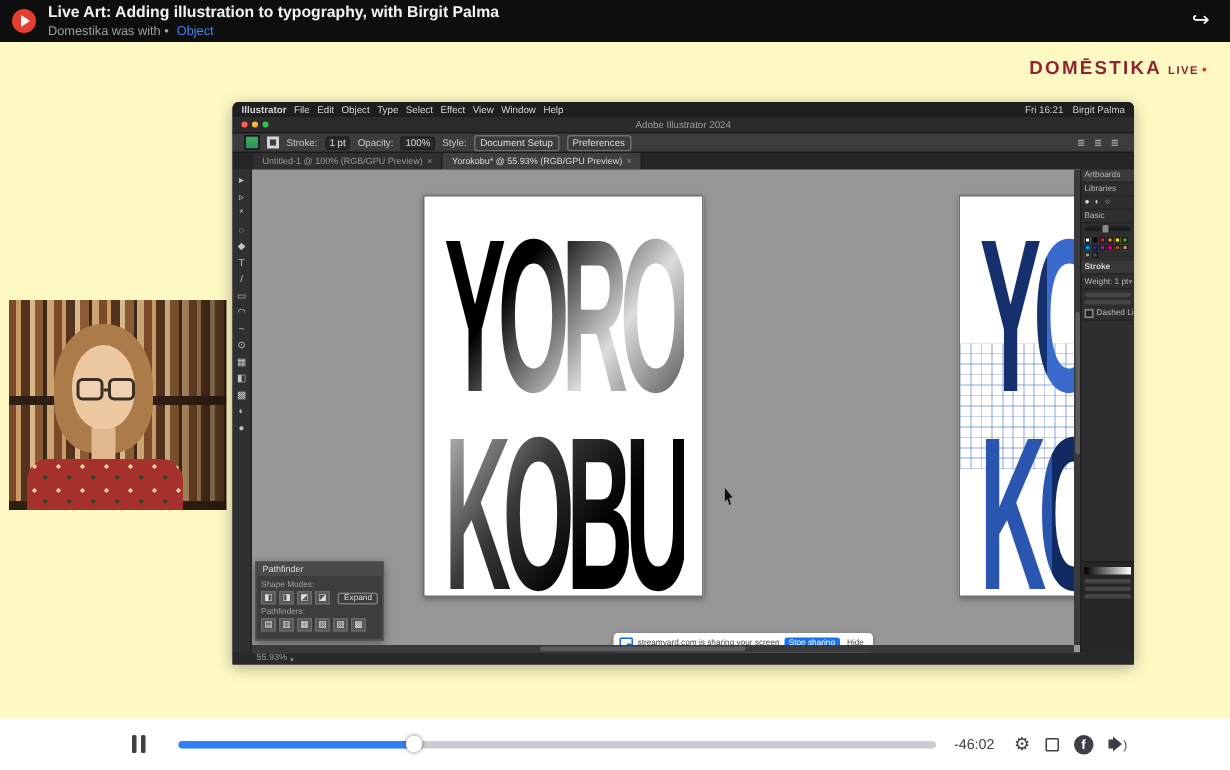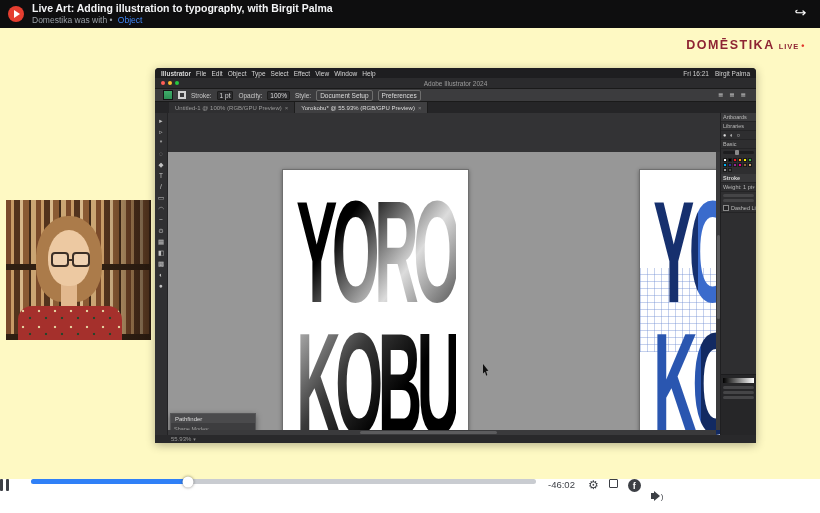--- a/index.html
+++ b/index.html
@@ -78,21 +78,21 @@
   .ai-tab{display:flex;align-items:center;padding:0 6px;font-size:6px;color:#9a9a9a;
     background:#2f2f31;border-right:1px solid #1c1c1c;gap:3px;white-space:nowrap;}
   .ai-tab.active{background:#3f3f41;color:#ddd;}
   .tab-close{font-size:6px;color:#888;}
 
   .ai-tools{position:absolute;left:0;top:45px;bottom:8px;width:13px;background:#303032;
     border-right:1px solid #232325;display:flex;flex-direction:column;align-items:center;
     padding-top:3px;gap:1px;box-sizing:border-box;overflow:hidden;}
   .tool{font-size:6.5px;color:#c2c2c2;height:10px;line-height:10px;width:100%;text-align:center;}
 
-  .ai-canvas{position:absolute;left:13px;right:35px;top:45px;bottom:8px;background:#979797;overflow:hidden;margin-top:39px;}
+  .ai-canvas{position:absolute;left:13px;right:35px;top:45px;bottom:8px;background:#979797;overflow:hidden;}
 
   .artboard{position:absolute;background:#fff;border:1px solid #6f6f6f;box-shadow:0 1px 4px rgba(0,0,0,.35);}
   .artboard1{left:114px;top:17px;width:185px;height:266px;}
   .artboard2{left:471px;top:17px;width:185px;height:266px;}
   .ab-word{position:absolute;left:50%;font-weight:bold;font-size:57px;line-height:1;
     letter-spacing:-5px;white-space:nowrap;transform:translateX(-50%) scale(1.08,2.55);
     transform-origin:center top;color:transparent;-webkit-background-clip:text;background-clip:text;}
   .w1{top:10px;background-image:linear-gradient(150deg,#000 30%,#dcdcdc 66%,#3f3f3f 100%);}
   .w2{top:142px;background-image:linear-gradient(150deg,#c4c4c4 0%,#3a3a3a 34%,#000 62%);}
   .b1{top:10px;background-image:linear-gradient(90deg,#16306e 0 28%,#3a6bcc 28% 55%,#274f9e 55%);}
@@ -149,21 +149,21 @@
     display:flex;align-items:center;gap:2px;padding:0 16px;font-size:6px;color:#9a9a9a;}
   .caret::after{content:"▾";font-size:5px;color:#8a8a8a;}
 
   .v-scroll{position:absolute;right:0;top:0;bottom:5px;width:5px;background:#3a3a3c;}
   .v-scroll i{position:absolute;top:30%;left:1px;width:3px;height:30%;background:#5c5c5e;border-radius:2px;}
   .h-scroll{position:absolute;left:0;right:5px;bottom:0;height:5px;background:#3a3a3c;}
   .h-scroll i{position:absolute;left:35%;top:1px;height:3px;width:25%;background:#5c5c5e;border-radius:2px;}
 
   
   .player{position:absolute;left:0;right:0;bottom:0;height:34px;background:#fff;
-    display:flex;box-sizing:border-box;}
+    display:flex;align-items:center;padding-left:88px;box-sizing:border-box;}
   .pause{display:flex;gap:3px;}
   .pause i{display:block;width:3px;height:12px;background:#3c3f45;border-radius:1px;}
   .progress{margin-left:22px;width:505px;height:5px;background:#c9ccd1;border-radius:3px;position:relative;}
   .played{height:100%;background:#2f80f7;border-radius:3px;}
   .handle{position:absolute;top:50%;transform:translate(-50%,-50%);width:11px;height:11px;
     background:#fff;border-radius:50%;box-shadow:0 0 3px rgba(0,0,0,.5);}
   .ptime{margin-left:12px;font-size:9.5px;color:#3c3f45;min-width:32px;}
   .gear{margin-left:8px;font-size:12px;color:#3c3f45;line-height:1;}
   .fsq{margin-left:10px;width:9px;height:9px;border:1.6px solid #3c3f45;border-radius:1px;box-sizing:border-box;}
   .fb-circ{margin-left:10px;width:13px;height:13px;border-radius:50%;background:#3c3f45;color:#fff;

